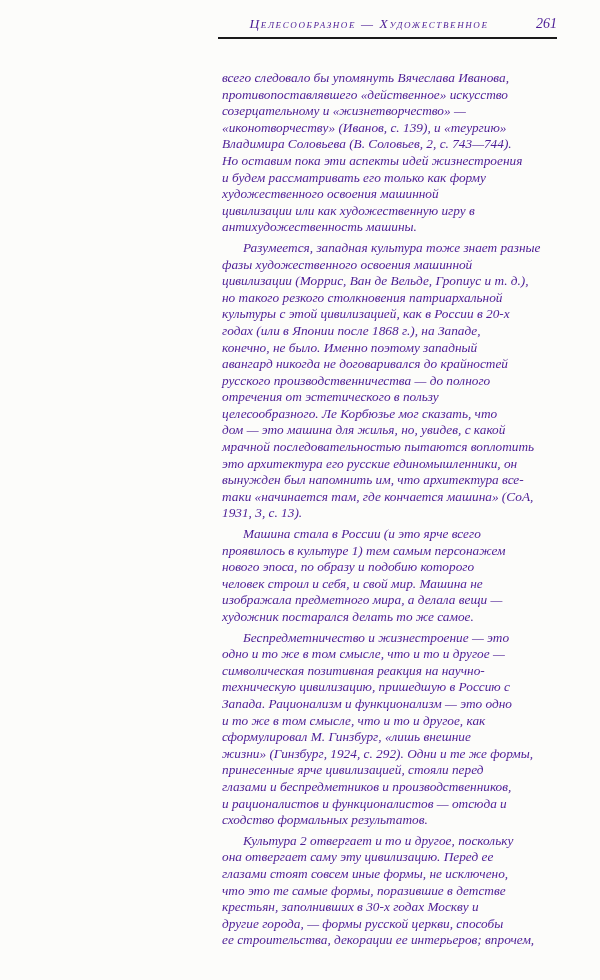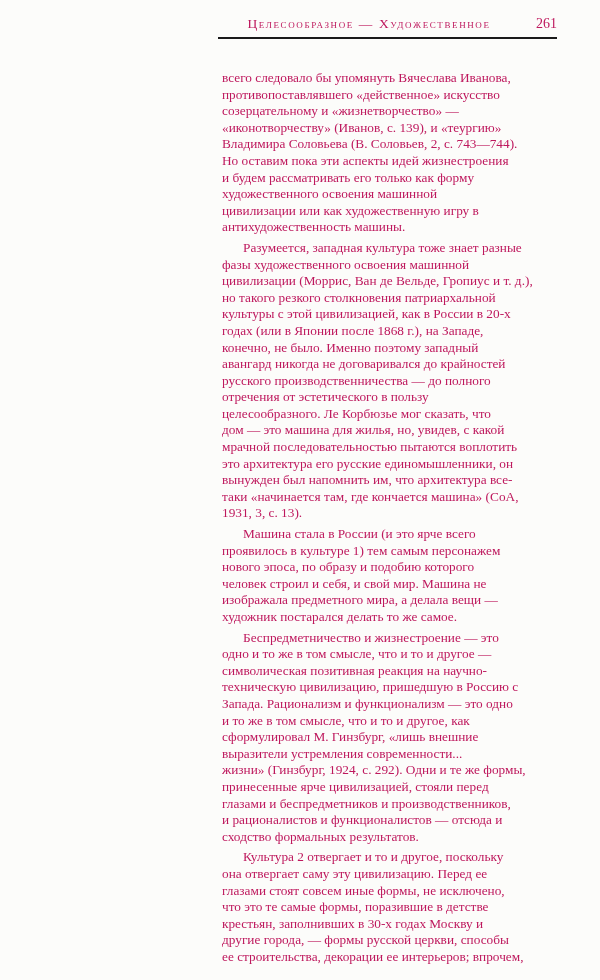--- a/index.html
+++ b/index.html
@@ -4,22 +4,23 @@
   <style>
     * { margin: 0; padding: 0; box-sizing: border-box; }
     html, body { width: 600px; }
     body { font-family: "Liberation Serif", serif; }
 
     .page {
       position: relative;
       width: 600px;
       height: 980px;
       background: #fcfcfa;
-      color: #be185d;
+      color: #4c1d95;
       overflow: hidden;
+      font-style: italic;
     }
 
     .running-head {
       position: absolute;
       left: 218px;
       top: 16px;
       width: 339px;
       display: flex;
       align-items: baseline;
     }
@@ -105,21 +106,20 @@
         <span class="line">художник постарался делать то же самое.</span>
       </p>
       <p class="para indent">
         <span class="line">Беспредметничество и жизнестроение — это</span>
         <span class="line">одно и то же в том смысле, что и то и другое —</span>
         <span class="line">символическая позитивная реакция на научно-</span>
         <span class="line">техническую цивилизацию, пришедшую в Россию с</span>
         <span class="line">Запада. Рационализм и функционализм — это одно</span>
         <span class="line">и то же в том смысле, что и то и другое, как</span>
         <span class="line">сформулировал М. Гинзбург, «лишь внешние</span>
-        <span class="line">выразители устремления современности...</span>
         <span class="line">жизни» (Гинзбург, 1924, с. 292). Одни и те же формы,</span>
         <span class="line">принесенные ярче цивилизацией, стояли перед</span>
         <span class="line">глазами и беспредметников и производственников,</span>
         <span class="line">и рационалистов и функционалистов — отсюда и</span>
         <span class="line">сходство формальных результатов.</span>
       </p>
       <p class="para indent">
         <span class="line">Культура 2 отвергает и то и другое, поскольку</span>
         <span class="line">она отвергает саму эту цивилизацию. Перед ее</span>
         <span class="line">глазами стоят совсем иные формы, не исключено,</span>

